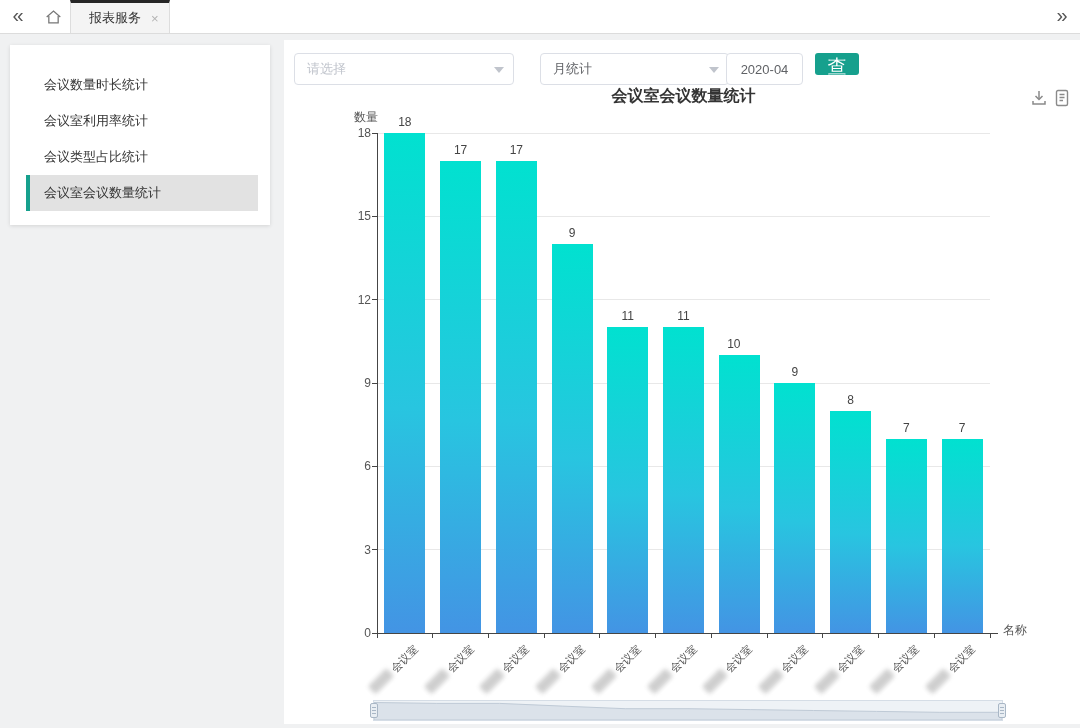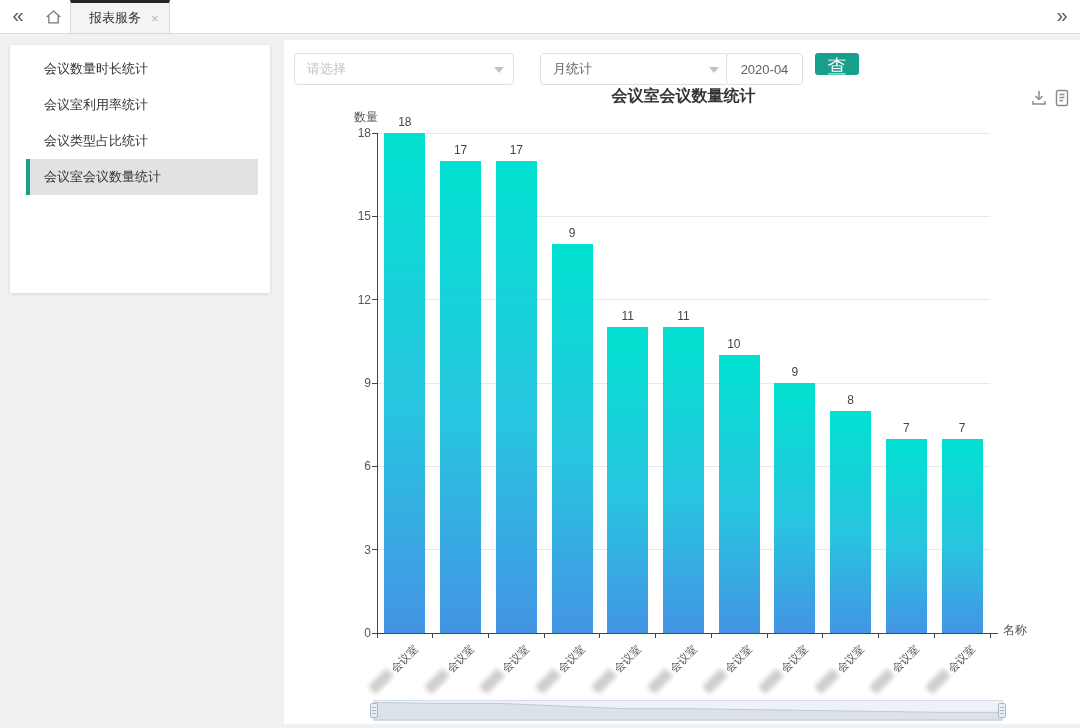--- a/index.html
+++ b/index.html
@@ -12,22 +12,22 @@
   .tb-icon{display:flex;align-items:center;justify-content:center;color:#555;cursor:pointer;}
   .tb-arrow{font-size:20px;width:36px;line-height:1;padding-bottom:3px;}
   .tb-home{width:34px;}
   .tab{position:relative;display:flex;align-items:center;background:#f4f4f4;
     border-left:1px solid #ddd;border-right:1px solid #ddd;border-top:3px solid #262626;
     padding:0 10px 0 18px;font-size:13px;color:#333;cursor:pointer;box-sizing:border-box;min-width:100px;}
   .tab-close{margin-left:10px;color:#b3b3b3;font-size:13px;cursor:pointer;}
   .tb-spacer{flex:1;}
 
   
-  .sidebar-card{position:absolute;left:10px;top:45px;width:260px;height:248px;background:#fff;
-    box-shadow:0 1px 4px rgba(0,0,0,.12);padding-top:6px;box-sizing:border-box;}
+  .sidebar-card{position:absolute;left:10px;top:45px;width:260px;height:180px;background:#fff;
+    box-shadow:0 1px 4px rgba(0,0,0,.12);padding-top:22px;box-sizing:border-box;}
   .side-item{margin:0 12px 0 16px;height:36px;display:flex;align-items:center;
     padding-left:14px;font-size:13px;color:#333;cursor:pointer;border-left:4px solid transparent;box-sizing:border-box;}
   .side-item.active{background:#e2e2e2;border-left:4px solid var(--accent);}
 
   
   .main-panel{position:absolute;left:284px;top:40px;width:796px;height:684px;background:#fff;}
 
   .select{position:absolute;top:13px;height:32px;background:#fff;border:1px solid #dcdfe6;
     border-radius:4px;display:flex;align-items:center;padding:0 28px 0 12px;
     font-size:13px;box-sizing:border-box;cursor:pointer;}

